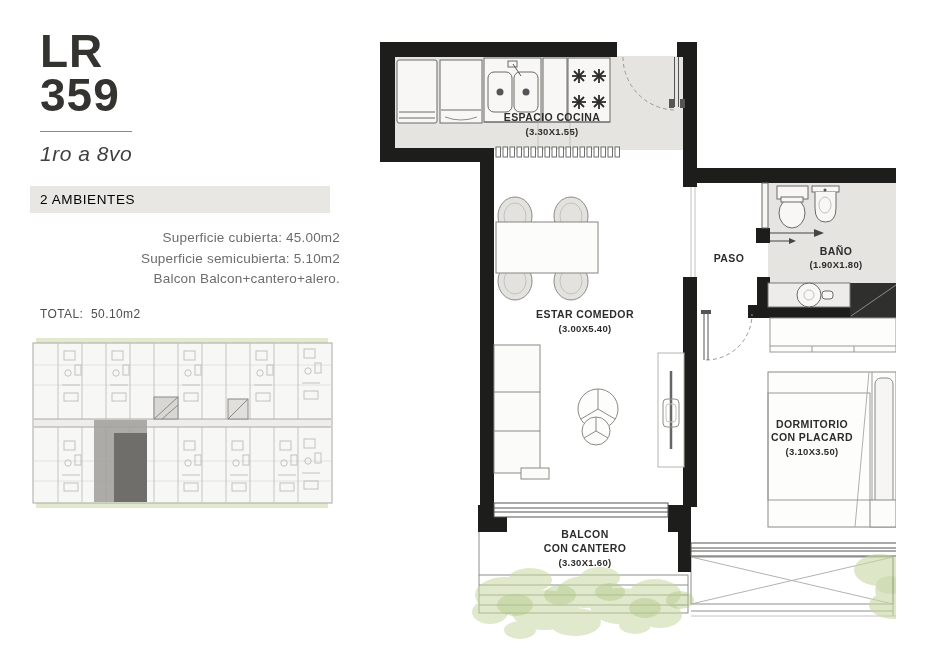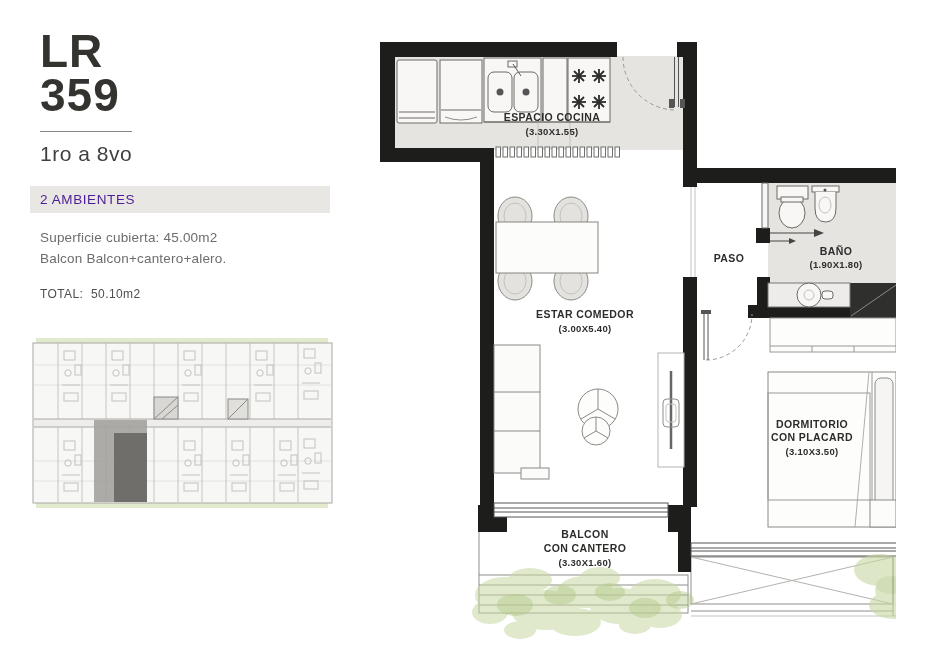--- a/index.html
+++ b/index.html
@@ -1,24 +1,24 @@
 <!DOCTYPE html>
 <html><head>
 <meta charset="utf-8">
 <style>
   html,body{margin:0;padding:0;background:#ffffff;}
   .page{position:relative;width:896px;height:670px;background:#fff;overflow:hidden;
         font-family:"Liberation Sans",sans-serif;}
   .left-panel{position:absolute;left:40px;top:30px;width:300px;color:#2f2e2c;}
   .unit-code{font-size:46px;line-height:.95;font-weight:700;letter-spacing:1px;color:#343330;}
   .rule{width:92px;border-top:1.5px solid #8a8986;margin:14px 0 10px 0;}
-  .floors{font-size:21px;color:#413f3d;letter-spacing:.5px;}
-  .badge{margin:20px 0 0 -10px;width:290px;background:#e8e7e4;color:#4c1d95;
+  .floors{font-size:21px;color:#413f3d;letter-spacing:.5px;font-style:italic;}
+  .badge{margin:20px 0 0 -10px;width:290px;background:#e8e7e4;color:#000000;
          font-size:13.5px;letter-spacing:.6px;padding:6px 0 6px 10px;}
-  .details{margin-top:15px;font-size:13.5px;color:#6e6d6b;line-height:1.5;letter-spacing:.2px;}
+  .details{margin-top:15px;font-size:13.5px;color:#6e6d6b;line-height:1.5;letter-spacing:.2px;text-align:right;}
   .total{margin-top:18px;font-size:12px;color:#504f4d;letter-spacing:.4px;word-spacing:4px;}
   .keyplan{position:absolute;left:32px;top:335px;}
   .plan{position:absolute;left:0;top:0;}
   svg text{font-family:"Liberation Sans",sans-serif;font-weight:bold;fill:#2d2c2a;}
   .room-lbl{font-size:10.5px;letter-spacing:.4px;text-anchor:middle;}
   .dim-lbl{font-size:9.5px;letter-spacing:.3px;text-anchor:middle;}
   .w{fill:#1d1d1b;}
   .fix{stroke:#6b6a66;fill:#f8f7f5;stroke-width:1;}
   .thin{stroke:#8f8e8a;stroke-width:1;fill:none;}
   .faint{stroke:#c3c2be;stroke-width:1;fill:none;}
@@ -30,20 +30,21 @@
   <div class="left-panel">
     <div class="unit-code">
       <div>LR</div>
       <div>359</div>
     </div>
     <div class="rule"></div>
     <div class="floors">1ro a 8vo</div>
     <div class="badge">2 AMBIENTES</div>
     <div class="details">
       <div>Superficie cubierta: 45.00m2</div>
+      <div>Superficie semicubierta: 5.10m2</div>
       <div>Balcon Balcon+cantero+alero.</div>
     </div>
     <div class="total">TOTAL: 50.10m2</div>
   </div>
 
   <svg class="keyplan" width="302" height="178" viewBox="0 0 302 178">
     <defs>
       <g id="kd">
         <rect x="4" y="6" width="11" height="9" class="faint"></rect>
         <rect x="15" y="20" width="6" height="10" class="faint"></rect>

